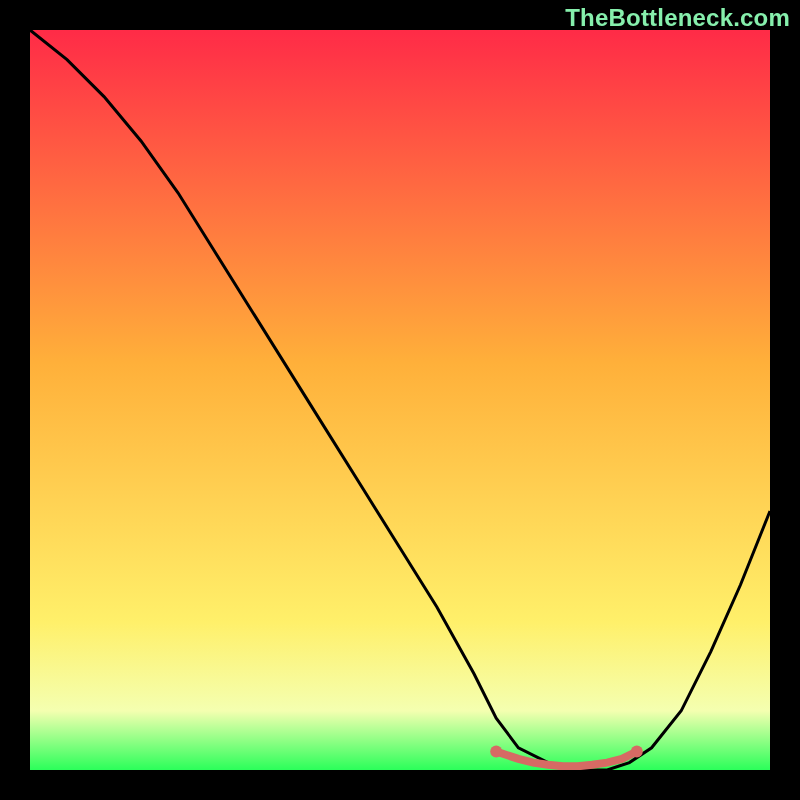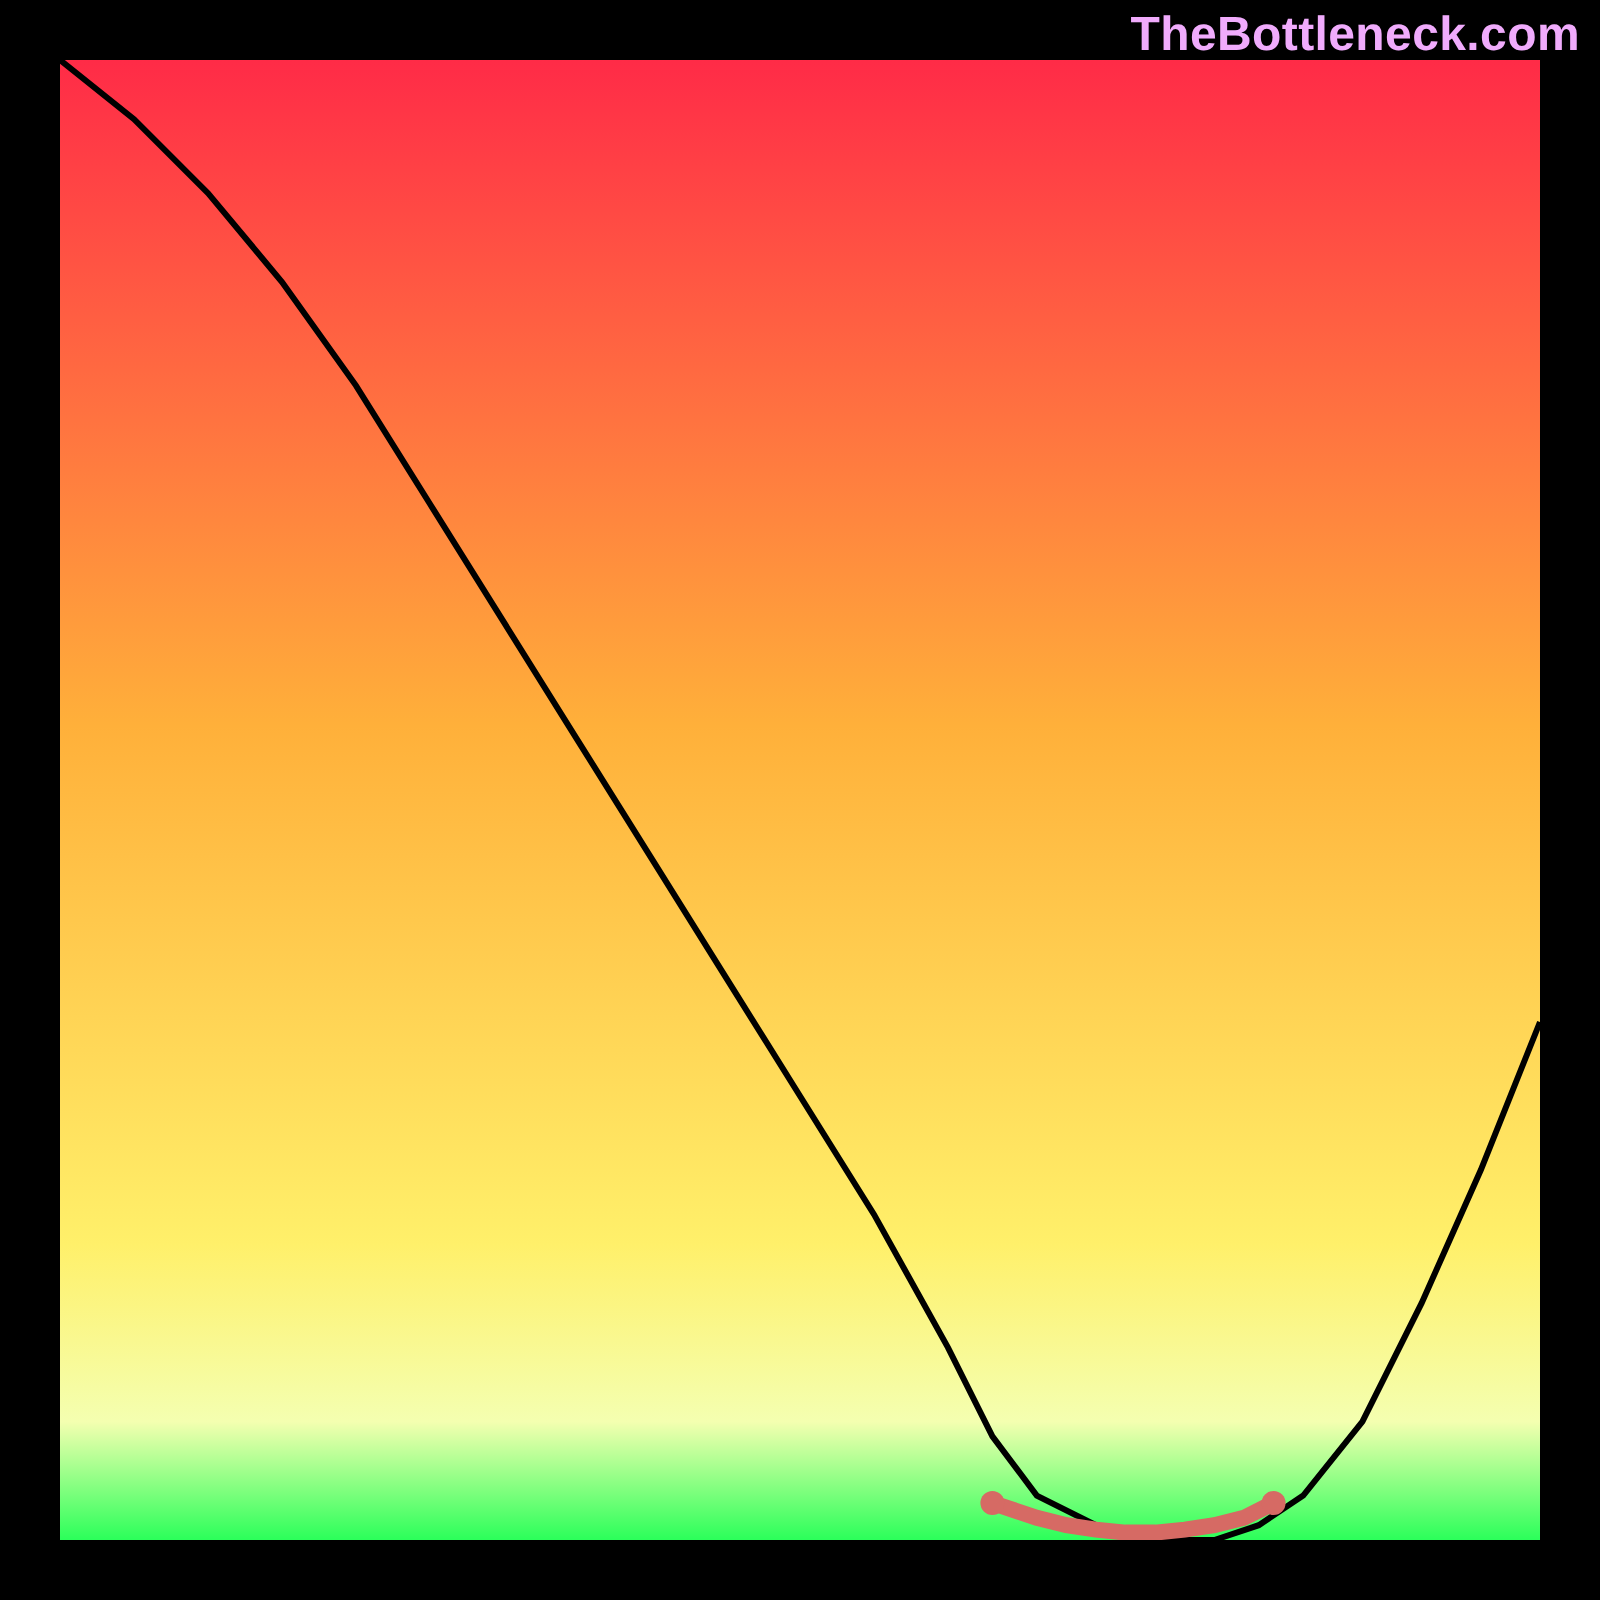--- a/index.html
+++ b/index.html
@@ -16,21 +16,21 @@
     left: 0;
     top: 0;
     width: 800px;
     height: 800px;
     background: #000;
   }
   .watermark {
     position: absolute;
     top: 4px;
     right: 10px;
-    color: #f0abfc;
+    color: #86efac;
     font-size: 24px;
     font-weight: 600;
     letter-spacing: 0.2px;
     z-index: 20;
   }
   .plot {
     position: absolute;
     left: 30px;
     top: 30px;
     width: 740px;

